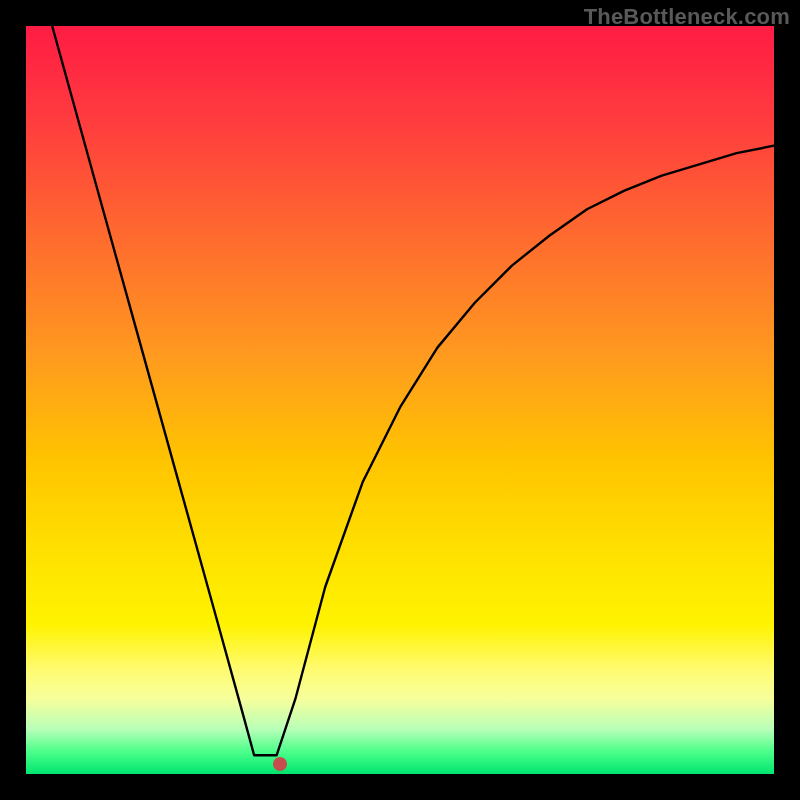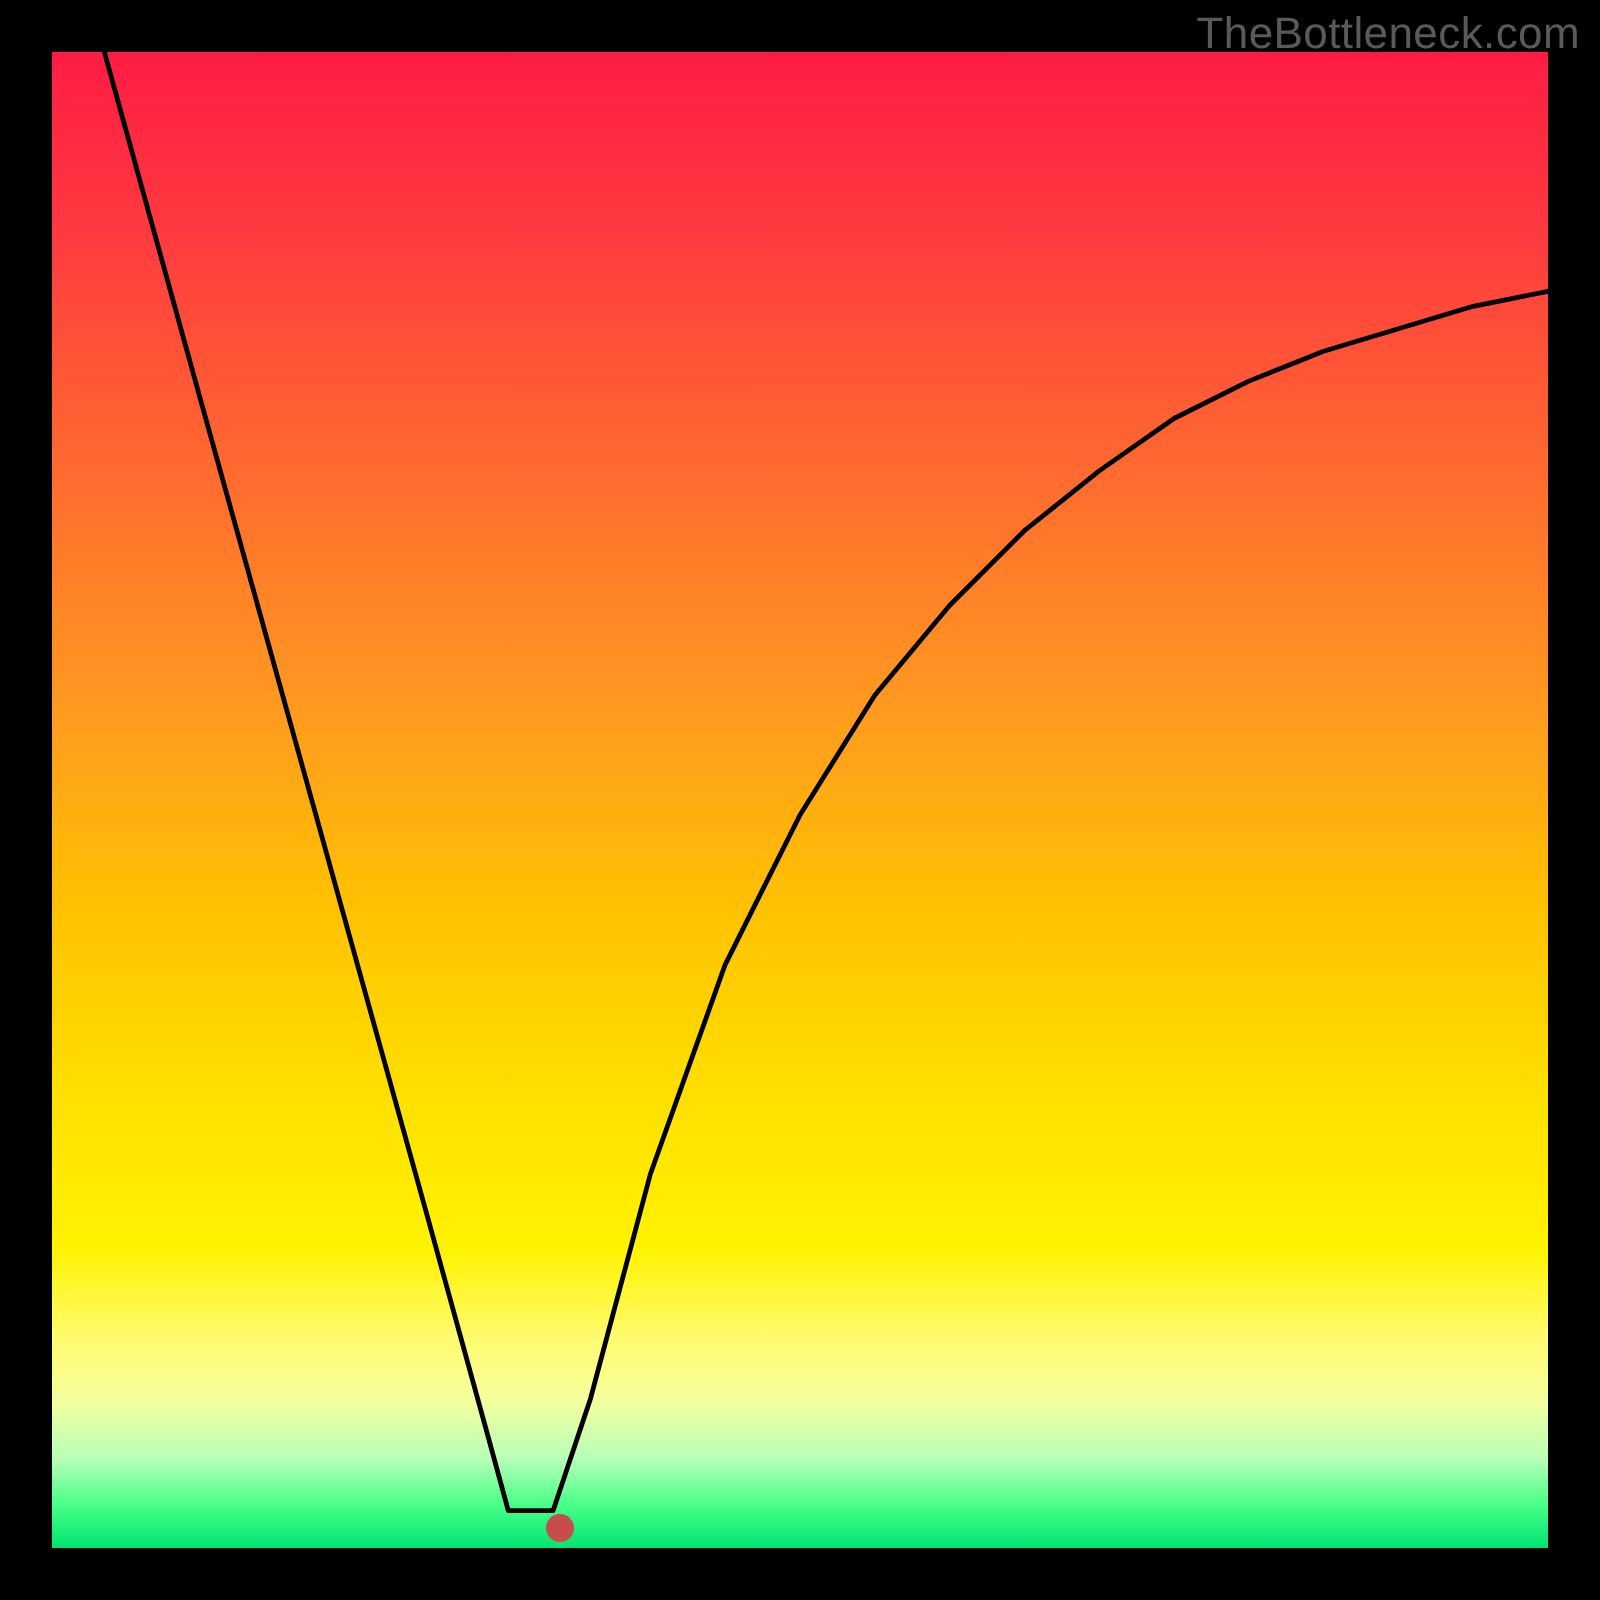--- a/index.html
+++ b/index.html
@@ -15,21 +15,21 @@
     position: relative;
     width: 800px;
     height: 800px;
   }
   .watermark {
     position: absolute;
     top: 4px;
     right: 10px;
     color: #595959;
     font-size: 22px;
-    font-weight: 400;
+    font-weight: 700;
     letter-spacing: 0.2px;
     user-select: none;
   }
   .plot-area {
     position: absolute;
     left: 26px;
     top: 26px;
     width: 748px;
     height: 748px;
     background: linear-gradient(to bottom,

